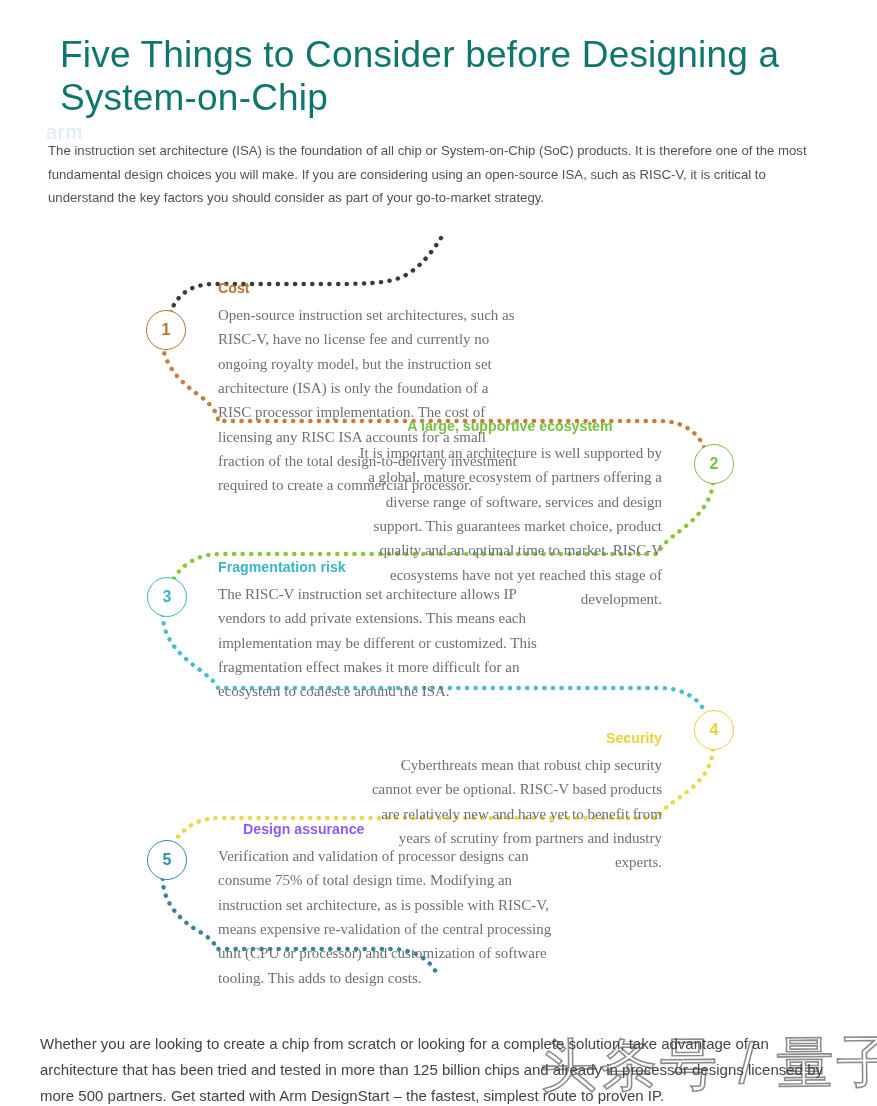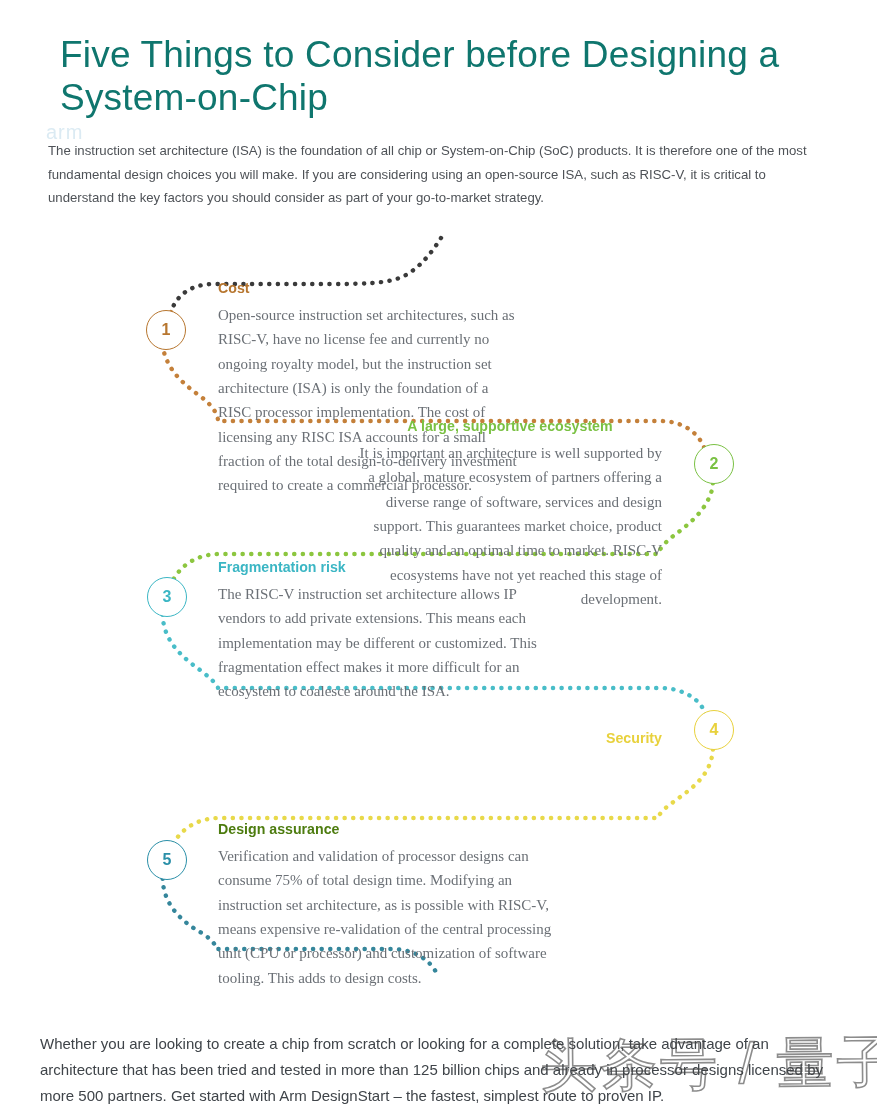--- a/index.html
+++ b/index.html
@@ -176,24 +176,25 @@
 <div class="step-block align-left" style="left:218px; top:559px; width:330px;">
   <div class="step-heading" style="color:#3bb6c4;">Fragmentation risk</div>
   <p class="step-body">The RISC-V instruction set architecture allows IP vendors to add private extensions. This means each implementation may be different or customized. This fragmentation effect makes it more difficult for an ecosystem to coalesce around the ISA.</p>
 </div>
 
 <div class="step-number" style="left:694px; top:710px; color:#e8d13c;">
   <span>4</span>
 </div>
 <div class="step-block align-right" style="left:358px; top:698px; width:304px;margin-top:32px;">
   <div class="step-heading" style="color:#e8d13c;">Security</div>
+  <p class="step-body">Cyberthreats mean that robust chip security cannot ever be optional. RISC-V based products are relatively new and have yet to benefit from years of scrutiny from partners and industry experts.</p>
 </div>
 
 <div class="step-number" style="left:147px; top:840px; color:#2a8fa8;">
   <span>5</span>
 </div>
 <div class="step-block align-left" style="left:218px; top:821px; width:345px;">
-  <div class="step-heading" style="color:#4d7c0f;">Design assurance</div>
+  <div class="step-heading" style="color:#8b5cf6;margin-left:25px;">Design assurance</div>
   <p class="step-body">Verification and validation of processor designs can consume 75% of total design time. Modifying an instruction set architecture, as is possible with RISC-V, means expensive re-validation of the central processing unit (CPU or processor) and customization of software tooling. This adds to design costs.</p>
 </div>
 
 <p id="footer-text">Whether you are looking to create a chip from scratch or looking for a complete solution, take advantage of an architecture that has been tried and tested in more than 125 billion chips and already in processor designs licensed by more 500 partners. Get started with Arm DesignStart – the fastest, simplest route to proven IP.</p>
 <div id="cjk-watermark">头条号 / 量子位</div>
 
 </body></html>

